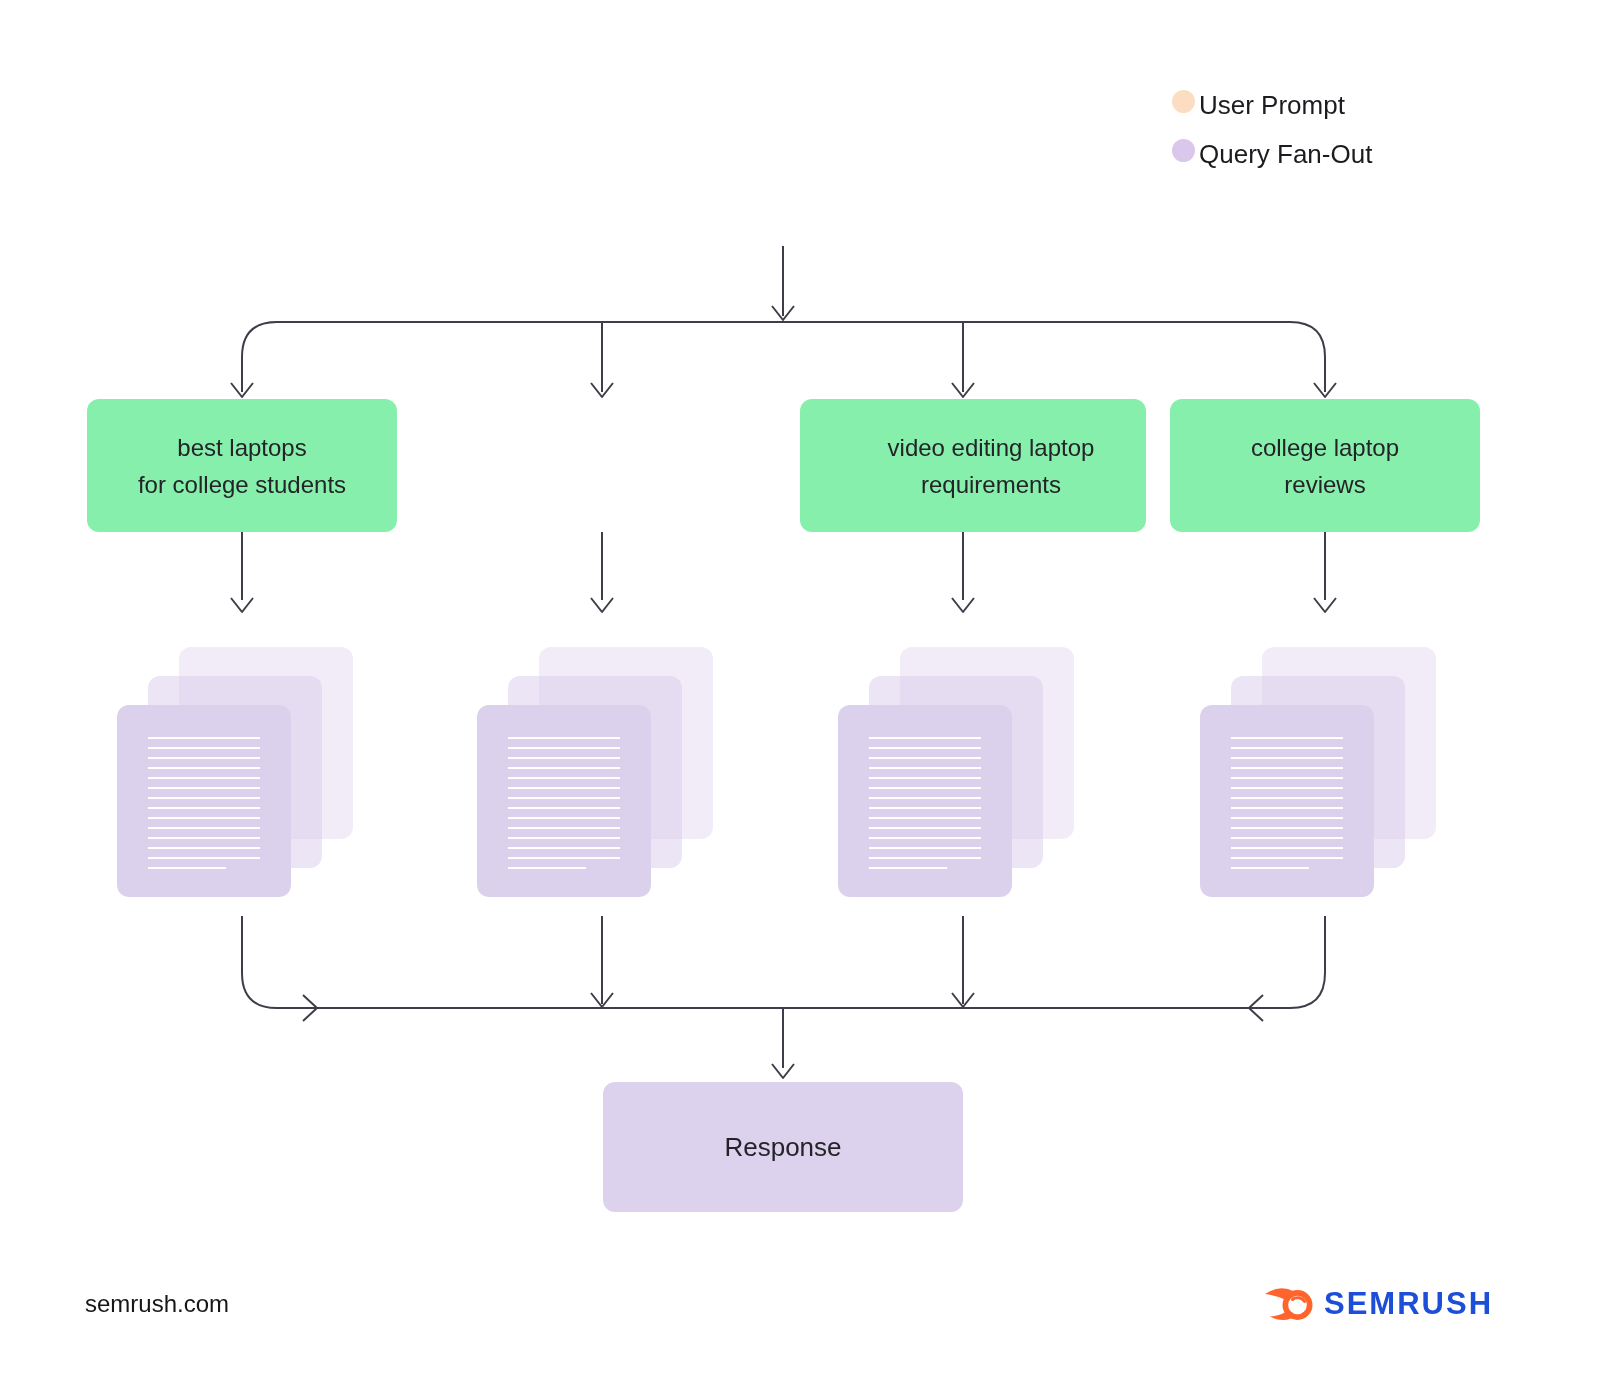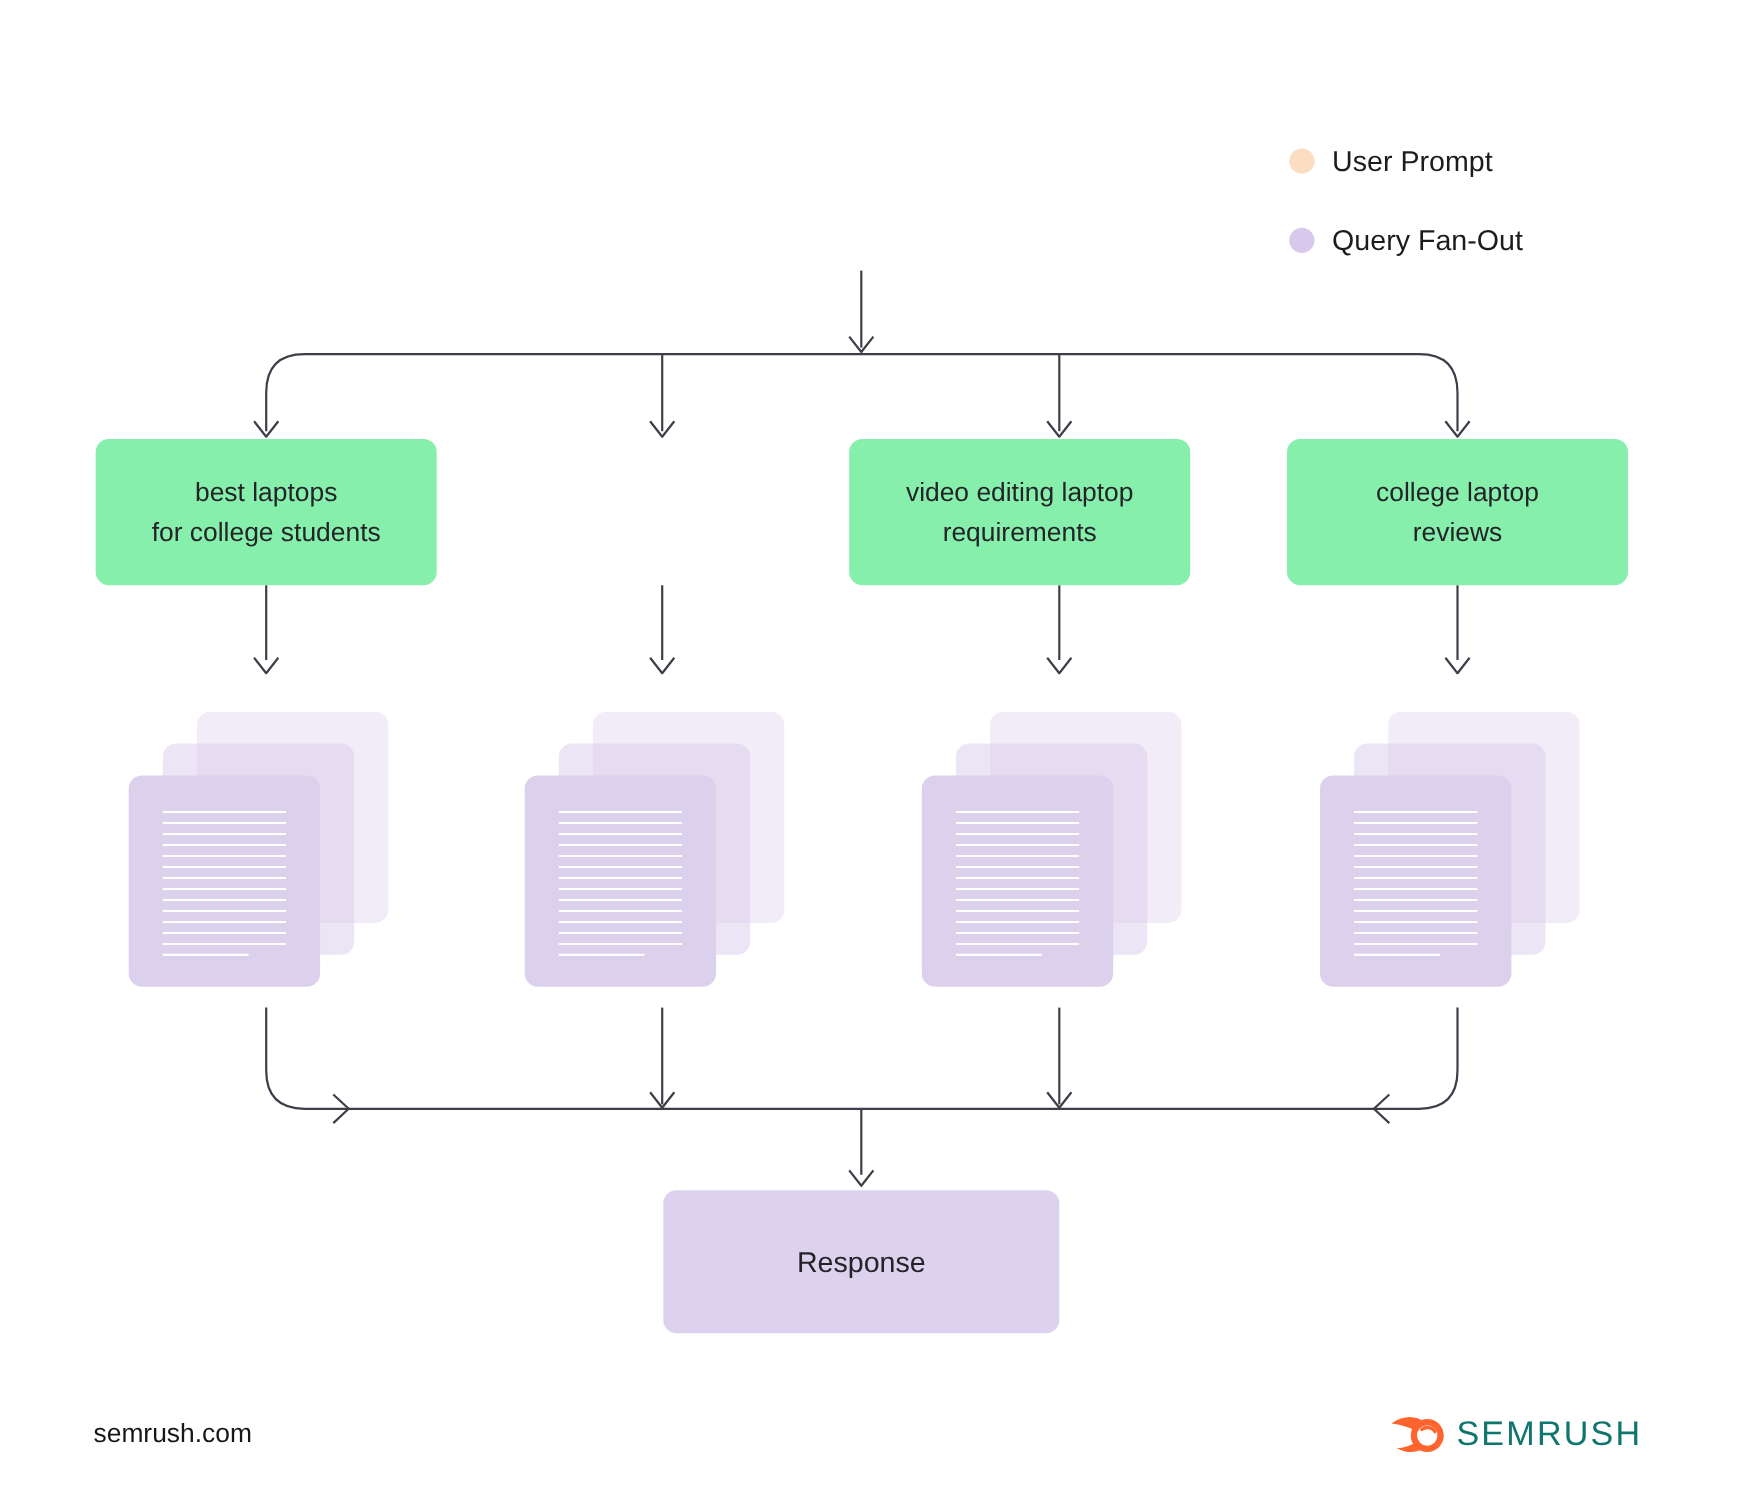--- a/index.html
+++ b/index.html
@@ -24,34 +24,34 @@
     background:#fbdec2;border-radius:14px;
     display:flex;align-items:center;justify-content:center;
     text-align:center;
   }
   .prompt-box span{
     font-size:25px;line-height:39px;padding:0 36px;color:#232328;
   }
 
   
   .legend{position:absolute;left:1172px;top:90px;}
-  .legend-row{display:flex;align-items:center;gap:16px;margin-bottom:18px;margin-top:41px;}
+  .legend-row{display:flex;gap:4px;margin-bottom:18px;}
   .dot{width:23px;height:23px;border-radius:50%;flex:0 0 auto;}
   .dot-peach{background:#fbdec2;}
   .dot-purple{background:#d9c8ec;}
   .legend-label{font-size:26px;color:#1c1c20;}
 
   
   .q-box{
     position:absolute;top:399px;width:310px;height:133px;
     background:#86efac;border-radius:12px;
     display:flex;align-items:center;justify-content:center;text-align:center;
   }
   .q-box span{font-size:24px;line-height:37px;white-space:pre-line;color:#232328;}
-  .q1{left:87px;}.q2{left:447px;}.q3{left:772px;}.q4{left:1170px;}
+  .q1{left:87px;}.q2{left:447px;}.q3{left:800px;padding-left:36px;}.q4{left:1170px;}
 
   
   .doc-stack{position:absolute;top:647px;width:236px;height:250px;}
   .s1{left:117px;}.s2{left:477px;}.s3{left:838px;}.s4{left:1200px;}
   .page{position:absolute;width:174px;height:192px;border-radius:12px;}
   .page.back{left:62px;top:0;background:rgba(219,208,236,0.40);}
   .page.mid{left:31px;top:29px;background:rgba(219,208,236,0.55);}
   .page.front{left:0;top:58px;background:#dcd1ec;}
   .doc-lines{
     position:absolute;left:31px;right:31px;top:32px;height:130px;
@@ -65,21 +65,21 @@
   .response-box{
     position:absolute;left:603px;top:1082px;width:360px;height:130px;
     background:#ddd2ee;border-radius:12px;
     display:flex;align-items:center;justify-content:center;
   }
   .response-box span{font-size:26px;color:#232328;}
 
   
   .site-text{position:absolute;left:85px;top:1290px;font-size:24px;color:#17171a;}
   .brand{position:absolute;left:1264px;top:1284px;display:flex;align-items:center;gap:10px;}
-  .brand-name{font-size:31px;font-weight:400;letter-spacing:2px;color:#0f766e;}
+  .brand-name{font-size:31px;font-weight:700;letter-spacing:2px;color:#1d4ed8;}
 </style>
 </head>
 <body>
 
 <div class="canvas">
 
   <svg class="connectors" viewBox="0 0 1600 1373" aria-hidden="true">
 
     <path d="M783 246 V316"></path>
     <path d="M772 306 L783 320 L794 306"></path>

